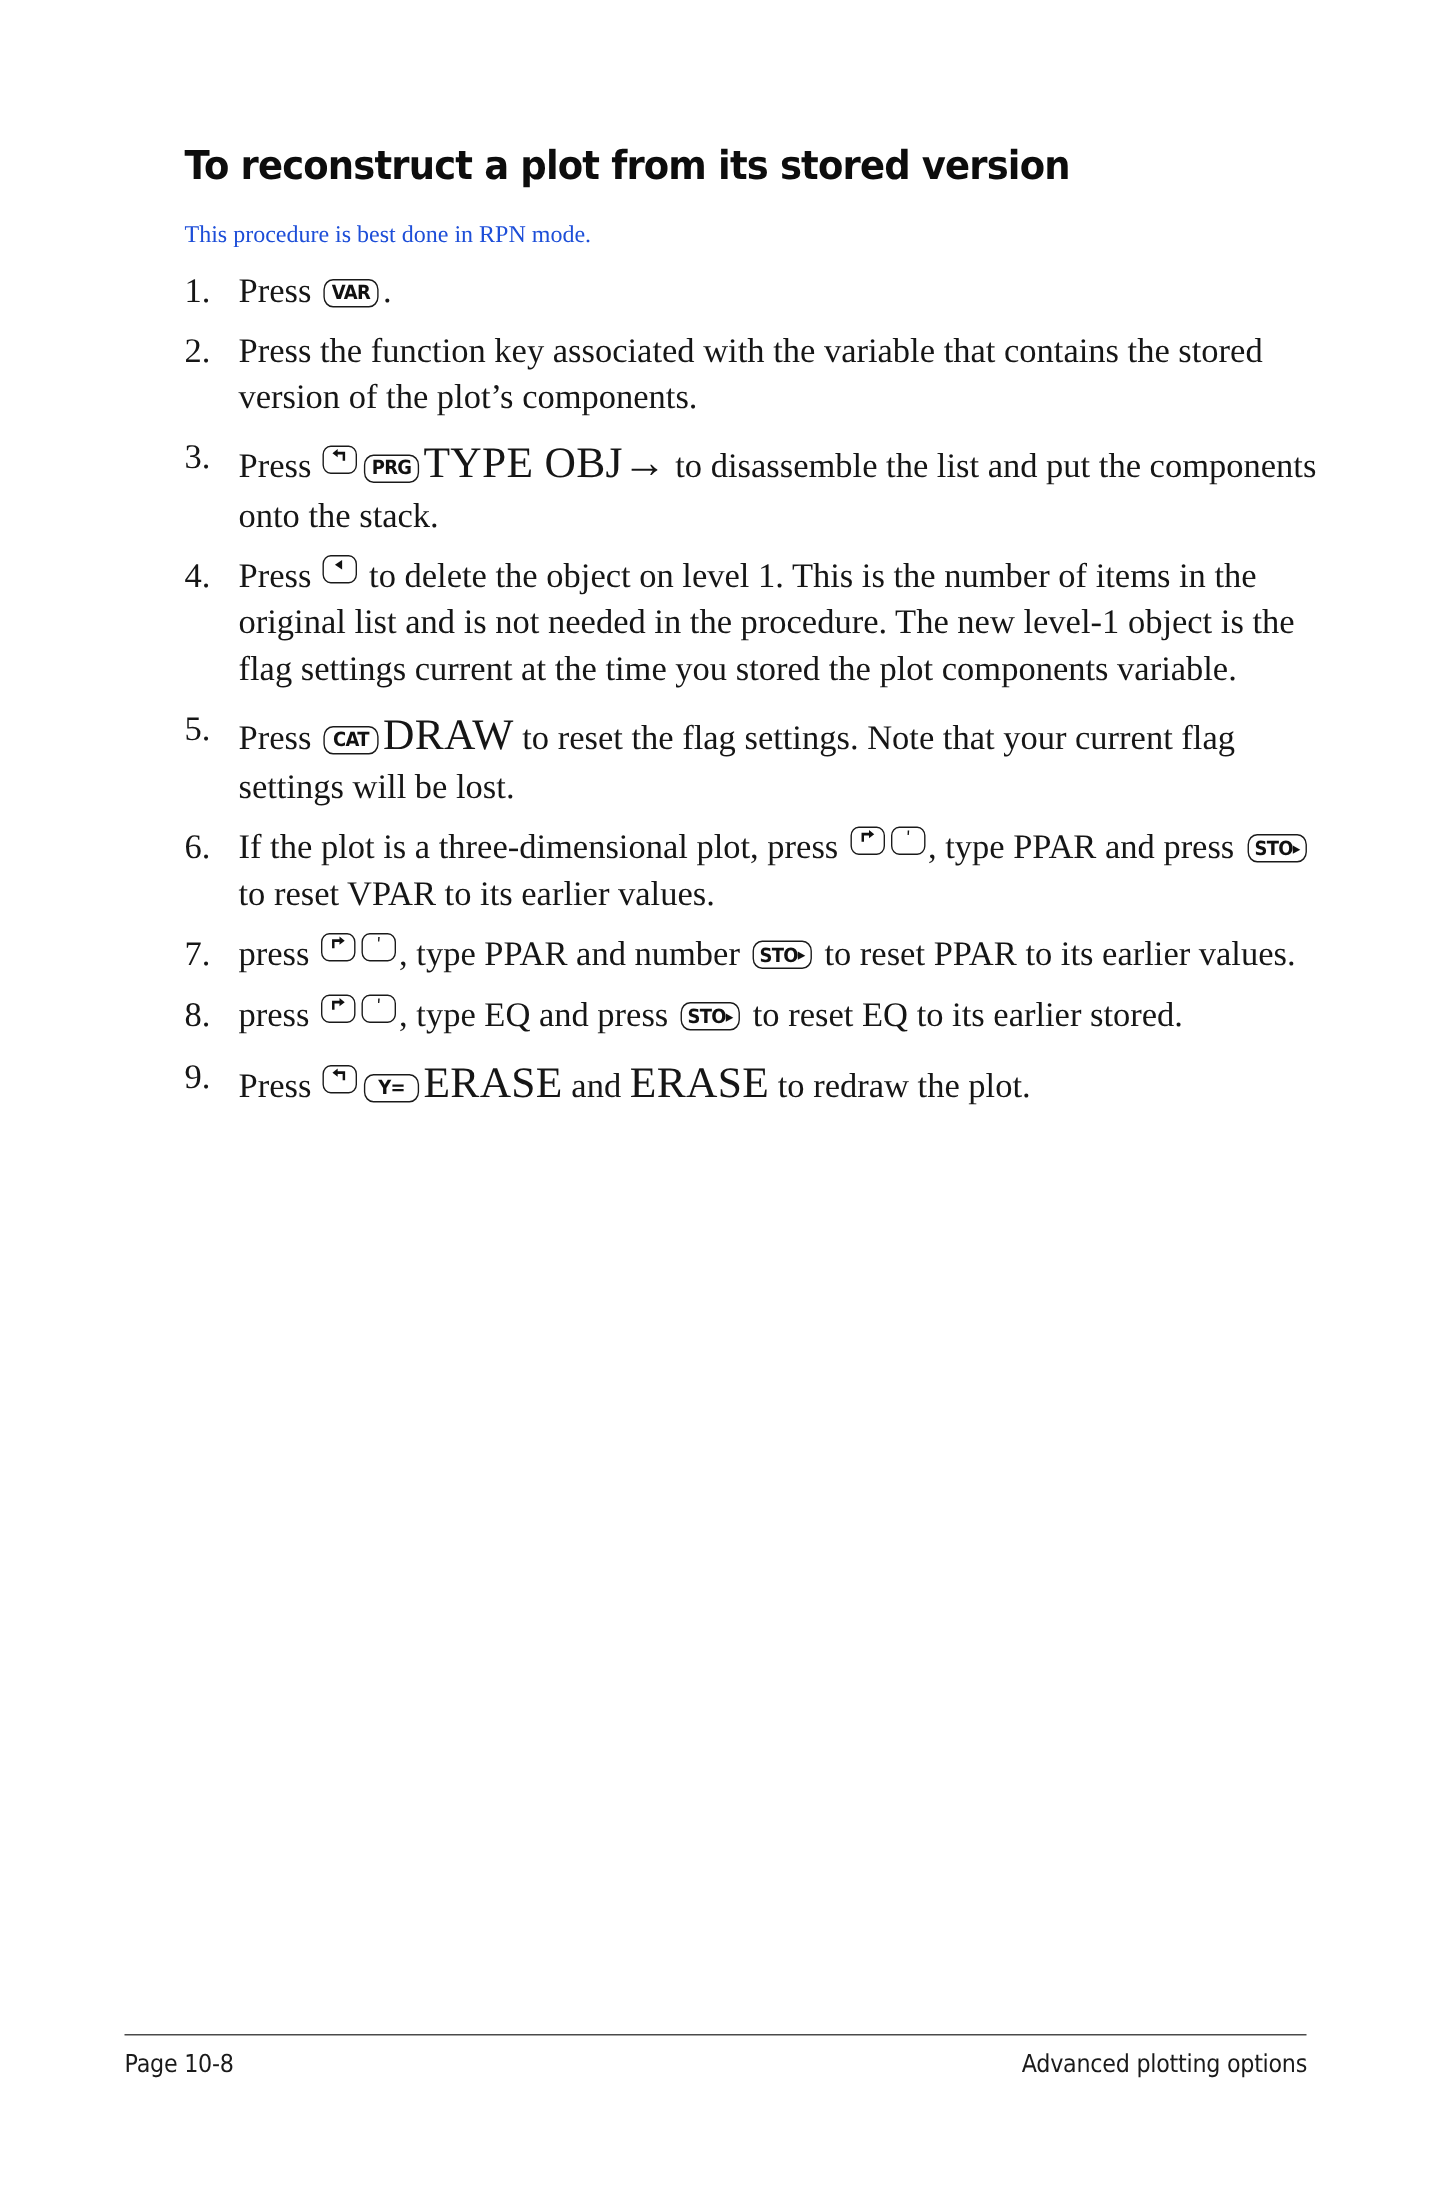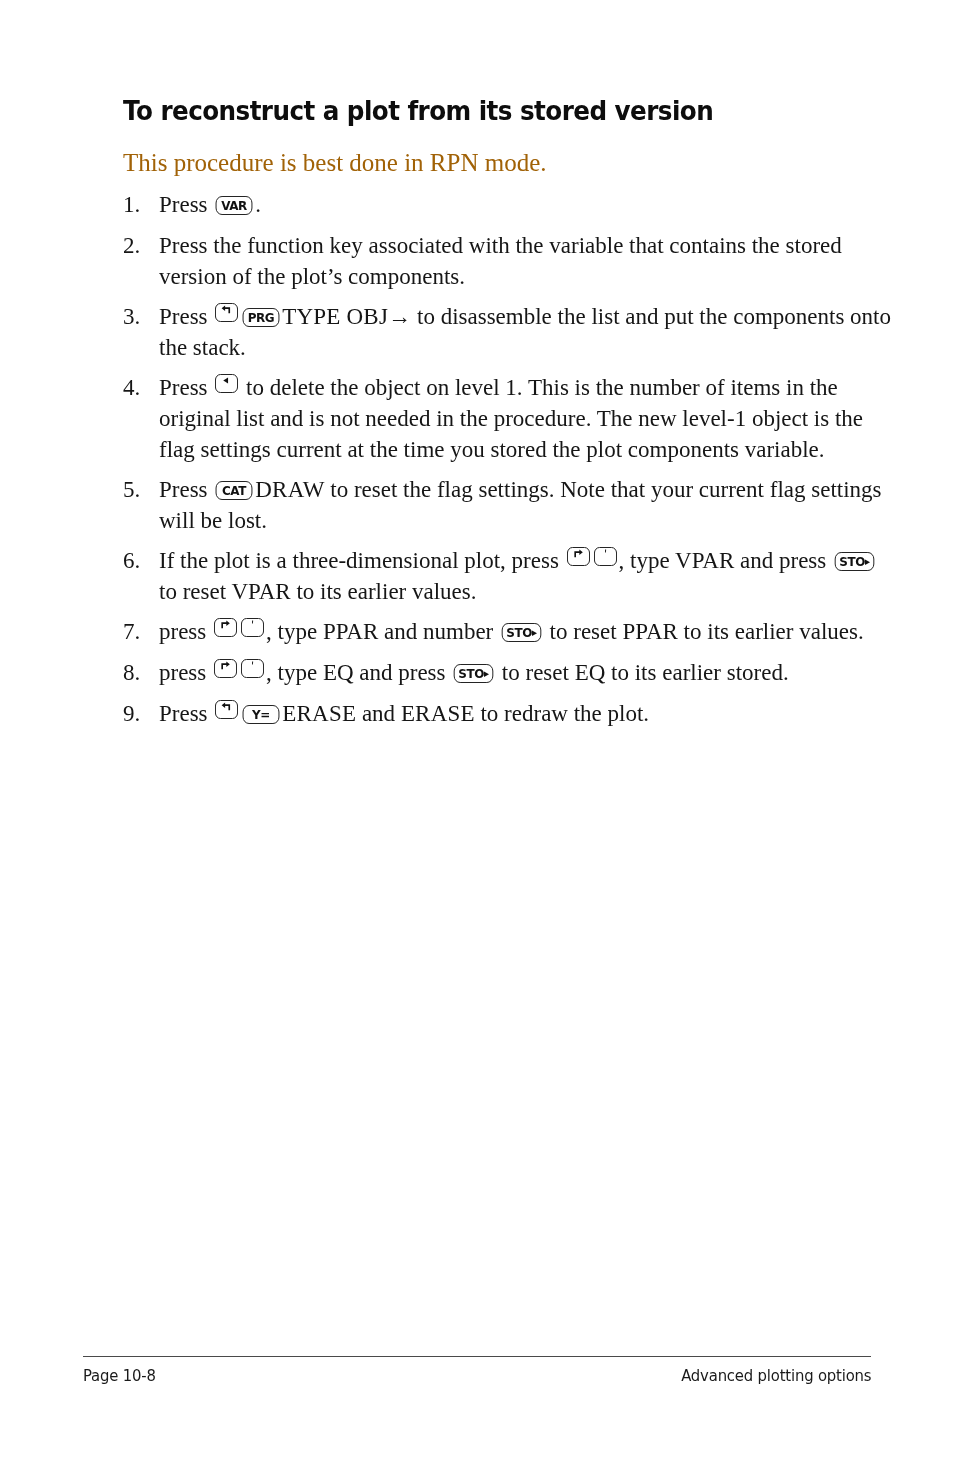--- a/index.html
+++ b/index.html
@@ -34,24 +34,24 @@
     color: #0d0d0d;
     margin: 0 0 20px 0;
     line-height: 1.15;
     transform: scaleX(0.93);
     transform-origin: left center;
     white-space: nowrap;
   }
 
   
   .intro {
-    font-size: 25px;
+    font-size: 16px;
     line-height: 1.32;
     margin: 0 0 11px 0;
-    color: #a16207;
+    color: #1d4ed8;
   }
 
   
   ol.steps {
     list-style: none;
     margin: 0;
     padding: 0;
   }
   ol.steps > li {
     position: relative;
@@ -70,21 +70,21 @@
     font-size: 23px;
     color: #161616;
   }
   ol.steps > li .body {
     display: block;
   }
 
   
   .sc {
     font-variant: small-caps;
-    font-size: 23px;
+    font-size: 29px;
     letter-spacing: 0.2px;
   }
   .ital {
   }
 
   
   .key {
     display: inline-block;
     border: 1.4px solid #1a1a1a;
     border-radius: 7px;
@@ -192,21 +192,21 @@
         <span class="num">5.</span>
         <span class="body"><span>Press </span><span class="key wide"><span>CAT</span></span><span class="sc">DRAW</span><span> to reset the flag settings. Note that your current flag settings will be lost.</span></span>
       </li>
 
       <li>
         <span class="num">6.</span>
         <span class="body"><span>If the plot is a three-dimensional plot, press </span><span class="key sq icon"><svg width="13" height="11" viewBox="0 0 13 11" aria-hidden="true">
                 <path d="M11.2 4.2 L7.4 1.4 L7.4 3.2 L2 3.2 L2 9.2 L3.8 9.2 L3.8 5.0 L7.4 5.0 L7.4 6.9 Z" fill="#111"></path>
               </svg></span><span class="key sq icon"><svg width="13" height="11" viewBox="0 0 13 11" aria-hidden="true">
                 <path d="M6.1 1.6 L7.2 1.6 L6.9 4.6 L6.0 4.6 Z" fill="#111"></path>
-              </svg></span><span>, type VPAR and press </span><span class="key wide"><span>STO</span><span class="arrowglyph">▸</span></span><span> to reset </span><span class="ital">VPAR</span><span> to its earlier values.</span></span>
+              </svg></span><span>, type PPAR and press </span><span class="key wide"><span>STO</span><span class="arrowglyph">▸</span></span><span> to reset </span><span class="ital">VPAR</span><span> to its earlier values.</span></span>
       </li>
 
       <li>
         <span class="num">7.</span>
         <span class="body"><span>press </span><span class="key sq icon"><svg width="13" height="11" viewBox="0 0 13 11" aria-hidden="true">
                 <path d="M11.2 4.2 L7.4 1.4 L7.4 3.2 L2 3.2 L2 9.2 L3.8 9.2 L3.8 5.0 L7.4 5.0 L7.4 6.9 Z" fill="#111"></path>
               </svg></span><span class="key sq icon"><svg width="13" height="11" viewBox="0 0 13 11" aria-hidden="true">
                 <path d="M6.1 1.6 L7.2 1.6 L6.9 4.6 L6.0 4.6 Z" fill="#111"></path>
               </svg></span><span>, type PPAR and number </span><span class="key wide"><span>STO</span><span class="arrowglyph">▸</span></span><span> to reset </span><span class="ital">PPAR</span><span> to its earlier values.</span></span>
       </li>

